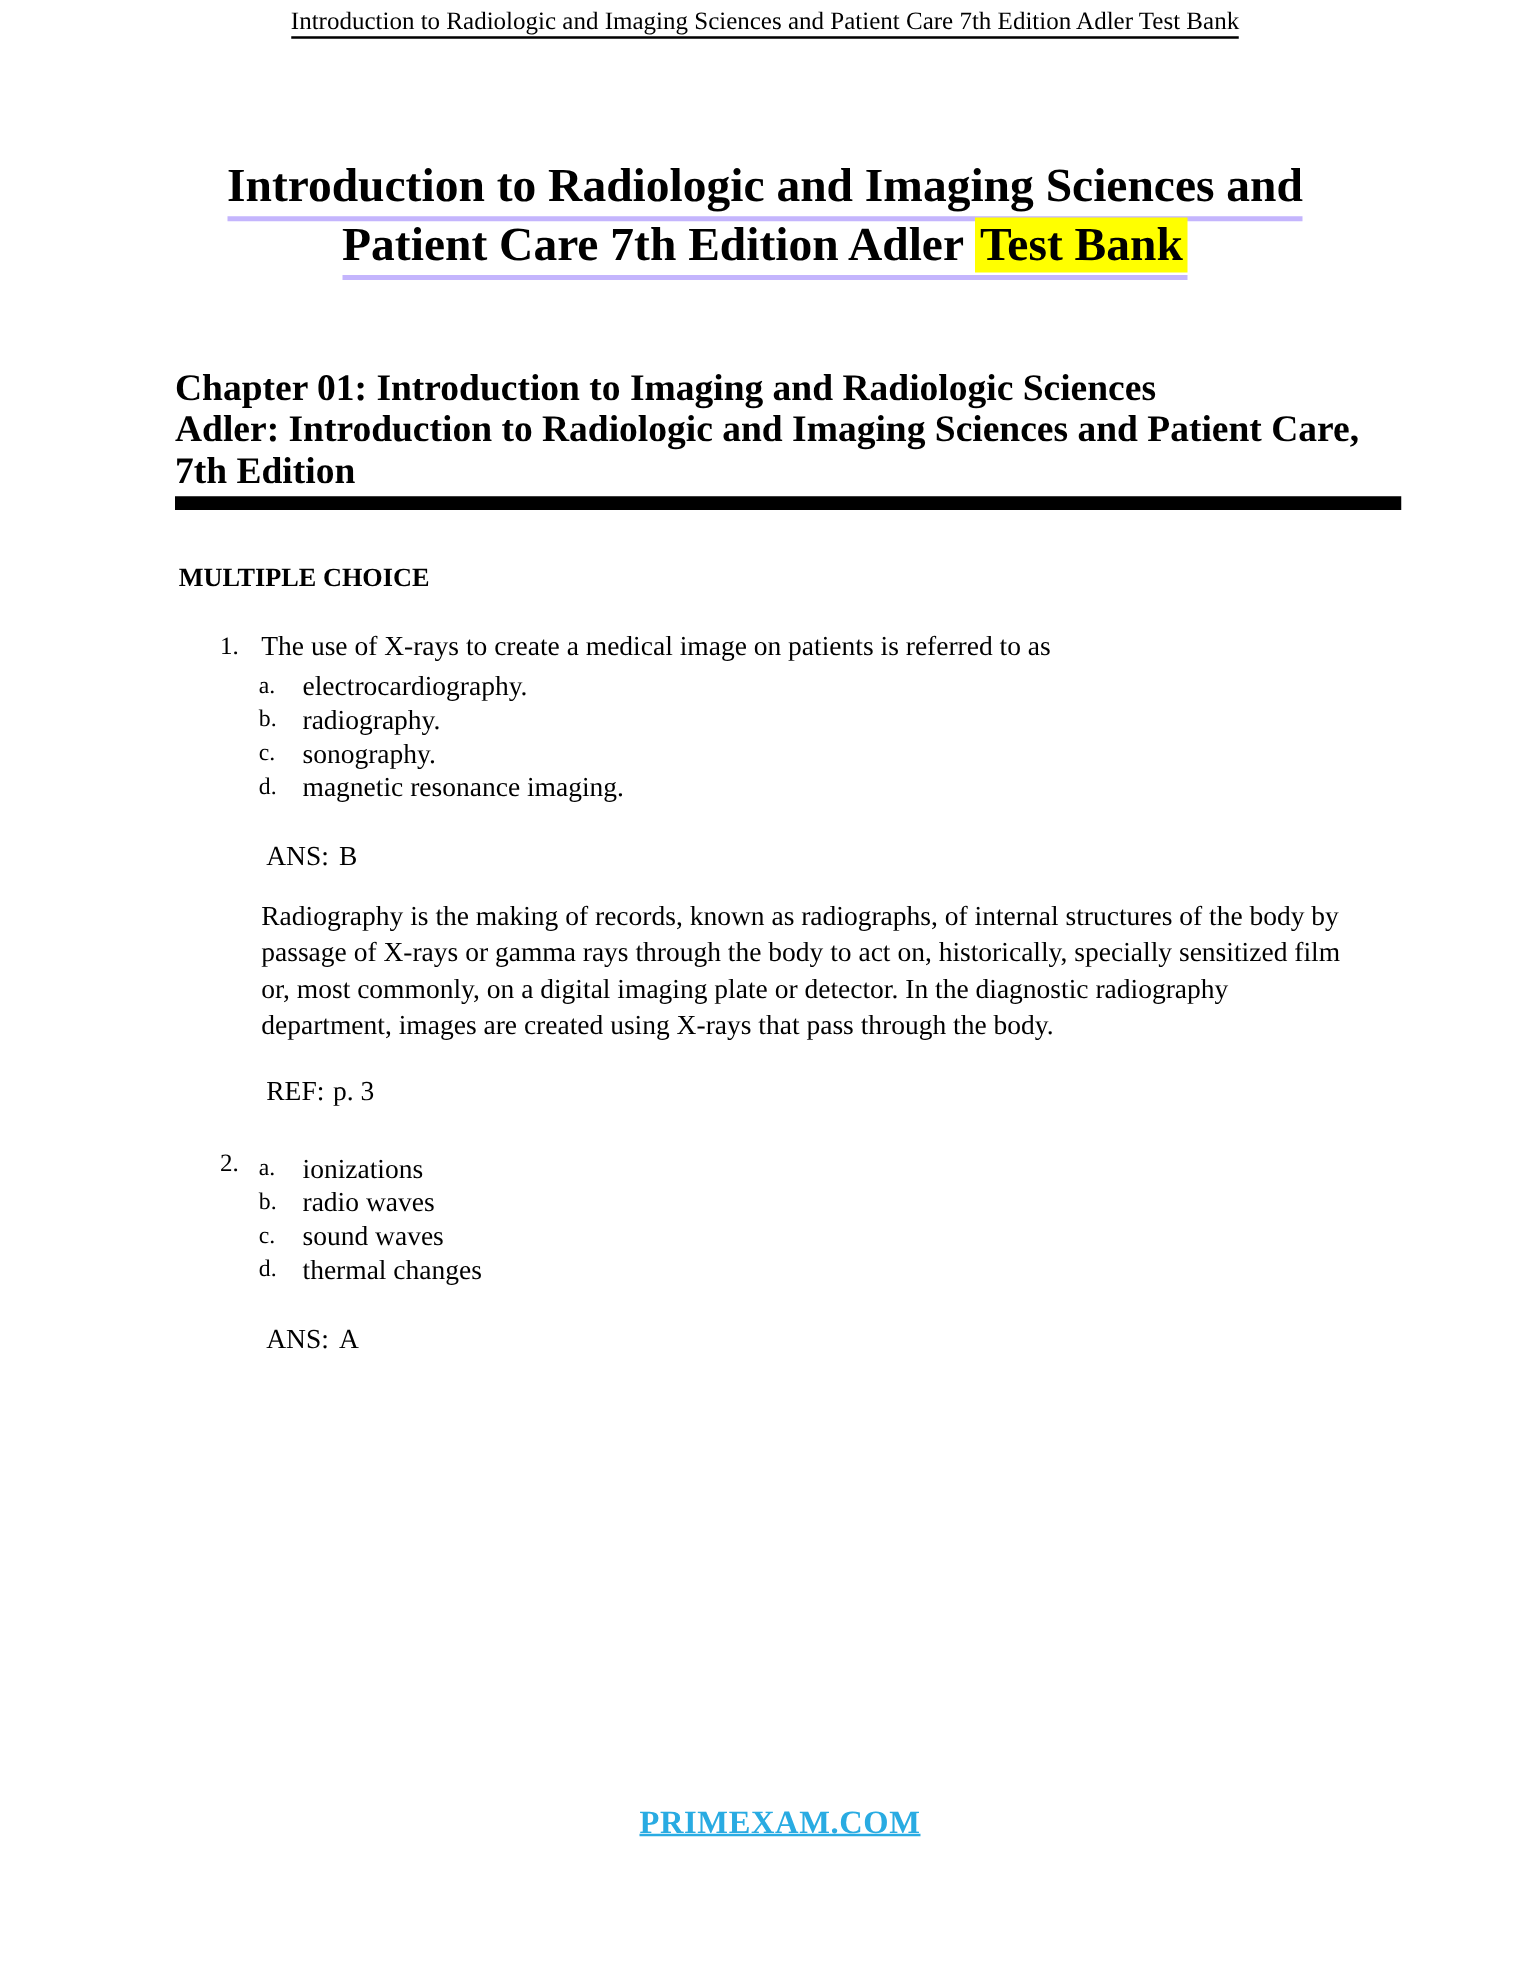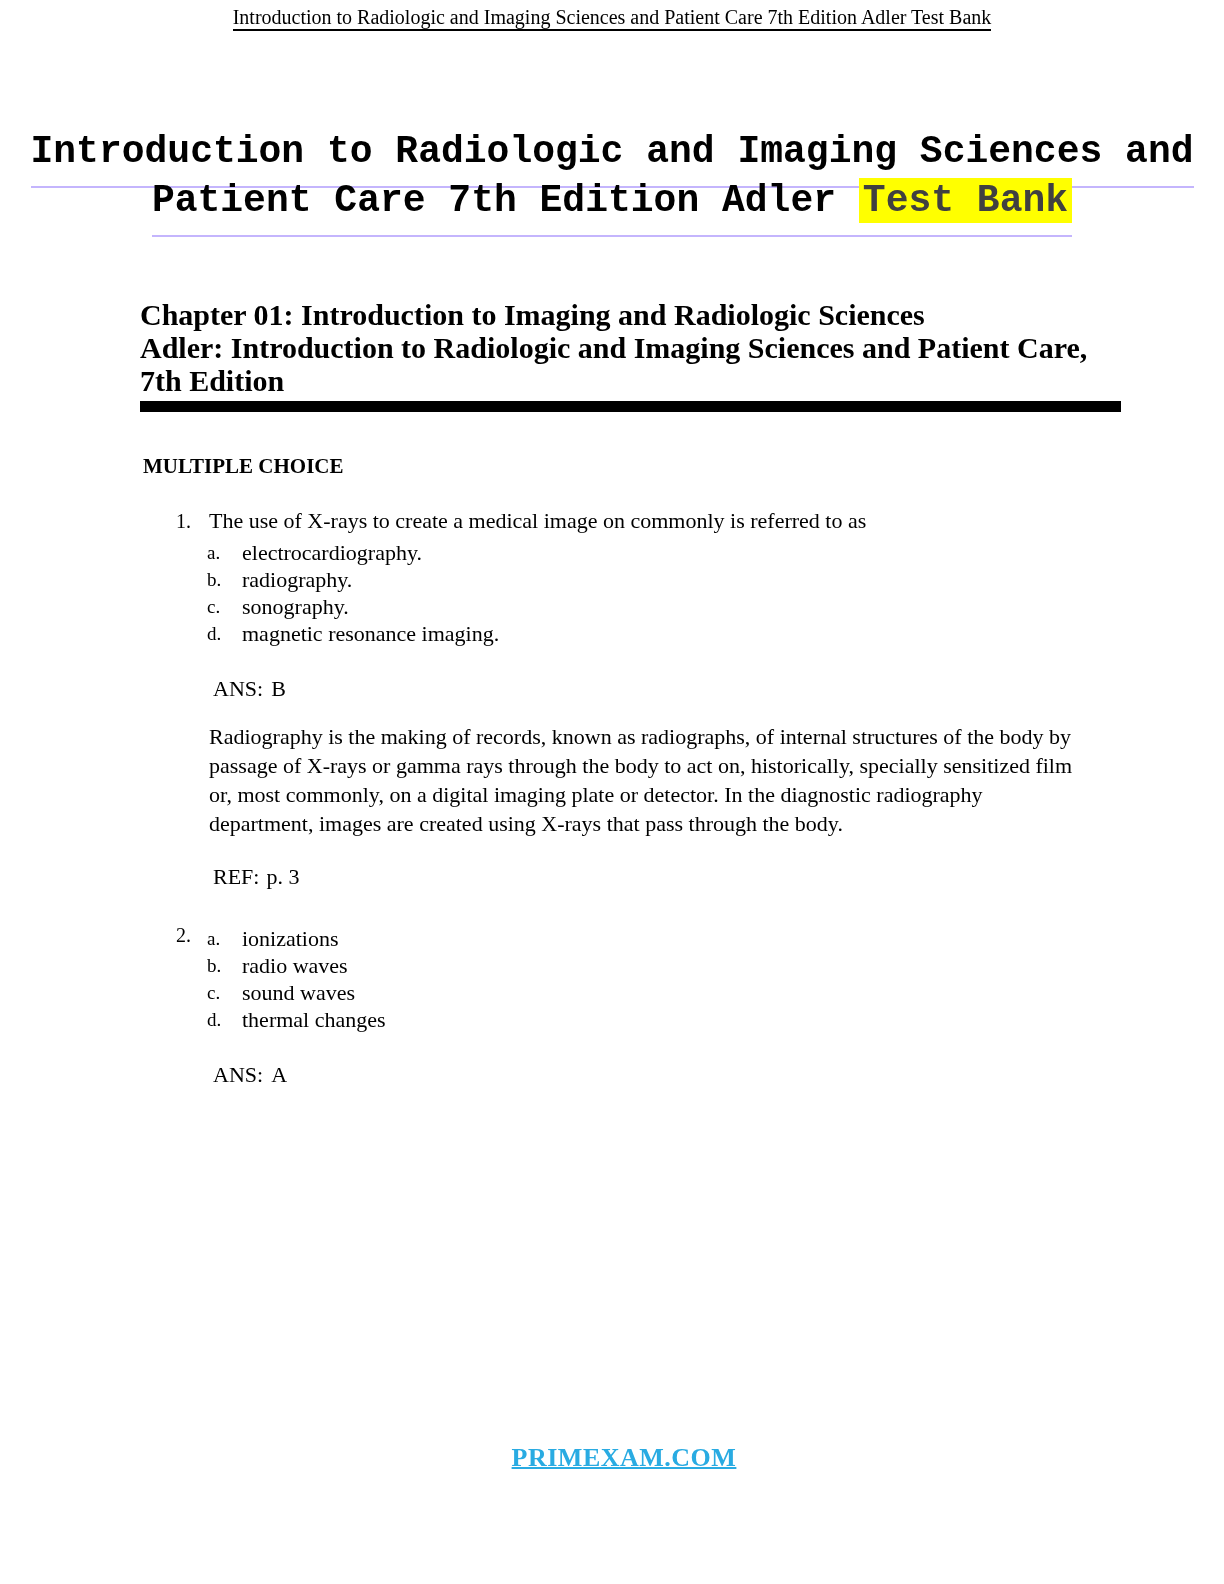--- a/index.html
+++ b/index.html
@@ -30,27 +30,26 @@
   
   .doc-title {
     margin: 97px 0 0 0;
     text-align: center;
     font-size: 38px;
     line-height: 47px;
     font-weight: bold;
   }
   .title-line { white-space: nowrap; }
   .title-line .u {
-    border-bottom: 2px solid #c4b5fd;
-    padding-bottom: 13px;
-    font-family: Liberation Mono, monospace;
+    border-bottom: 4px solid #c4b5fd;
+    padding-bottom: 3px;
   }
   .hl {
     background: var(--hl, #FFFF00);
-    color: #404040;
+    color: #000000;
     padding: 1px 4px;
   }
 
   
   .chapter {
     margin: 74px 0 0 140px;
     width: 985px;
     font-size: 30px;
     font-weight: bold;
     line-height: 33px;
@@ -143,21 +142,21 @@
   </div>
   <div class="chapter-bar"></div>
 
   <div class="mc-heading">MULTIPLE CHOICE</div>
 
   <div class="content">
 
     <div class="question q1">
       <span class="q-num">1.</span>
       <div class="q-body">
-        <div class="q-text">The use of X-rays to create a medical image on commonly is referred to as</div>
+        <div class="q-text">The use of X-rays to create a medical image on patients is referred to as</div>
         <div class="options">
           <div class="opt">
             <span class="opt-letter">a.</span>
             <span class="opt-text">electrocardiography.</span>
           </div>
           <div class="opt">
             <span class="opt-letter">b.</span>
             <span class="opt-text">radiography.</span>
           </div>
           <div class="opt">

